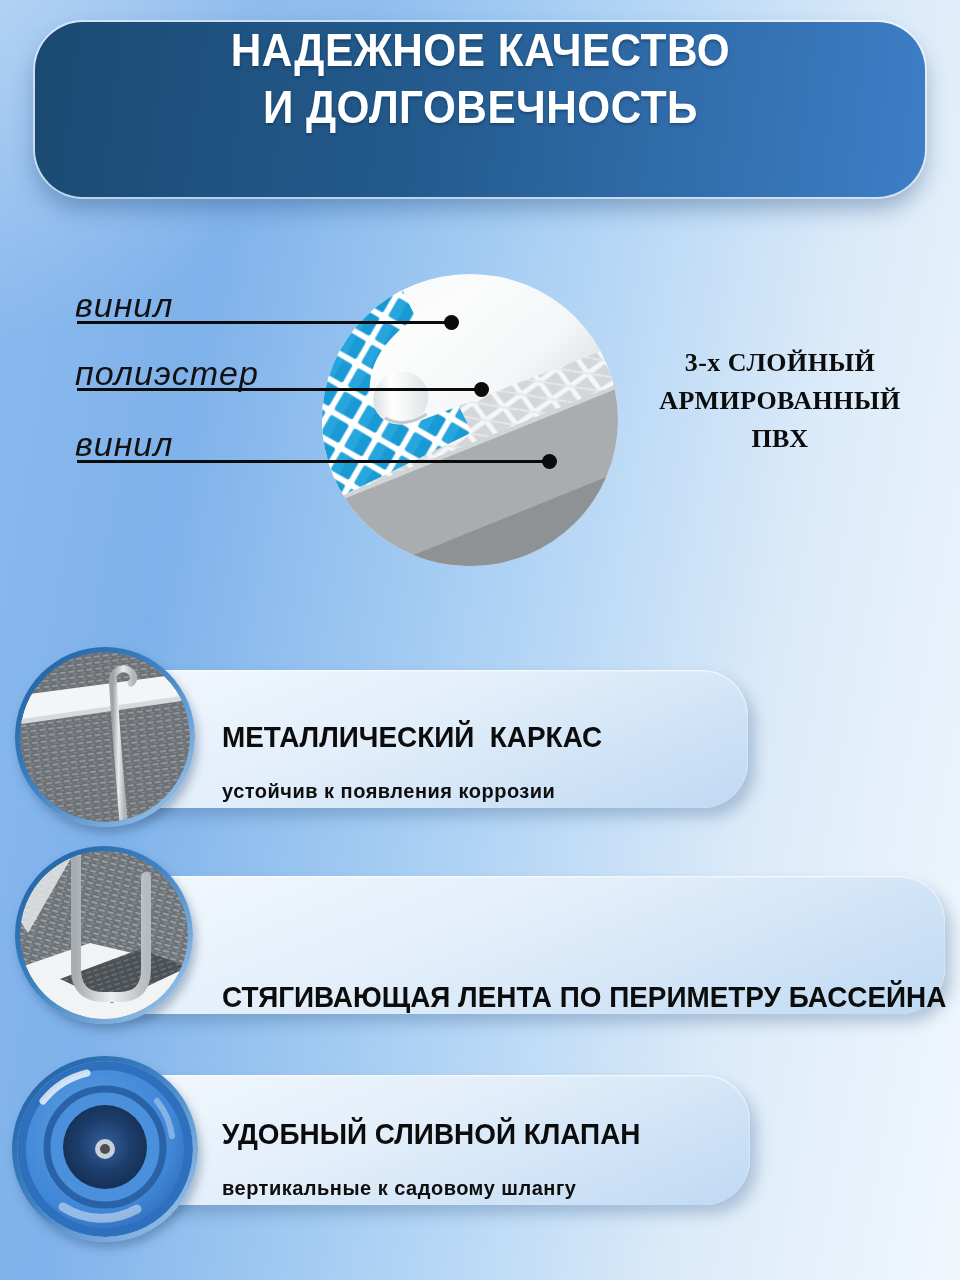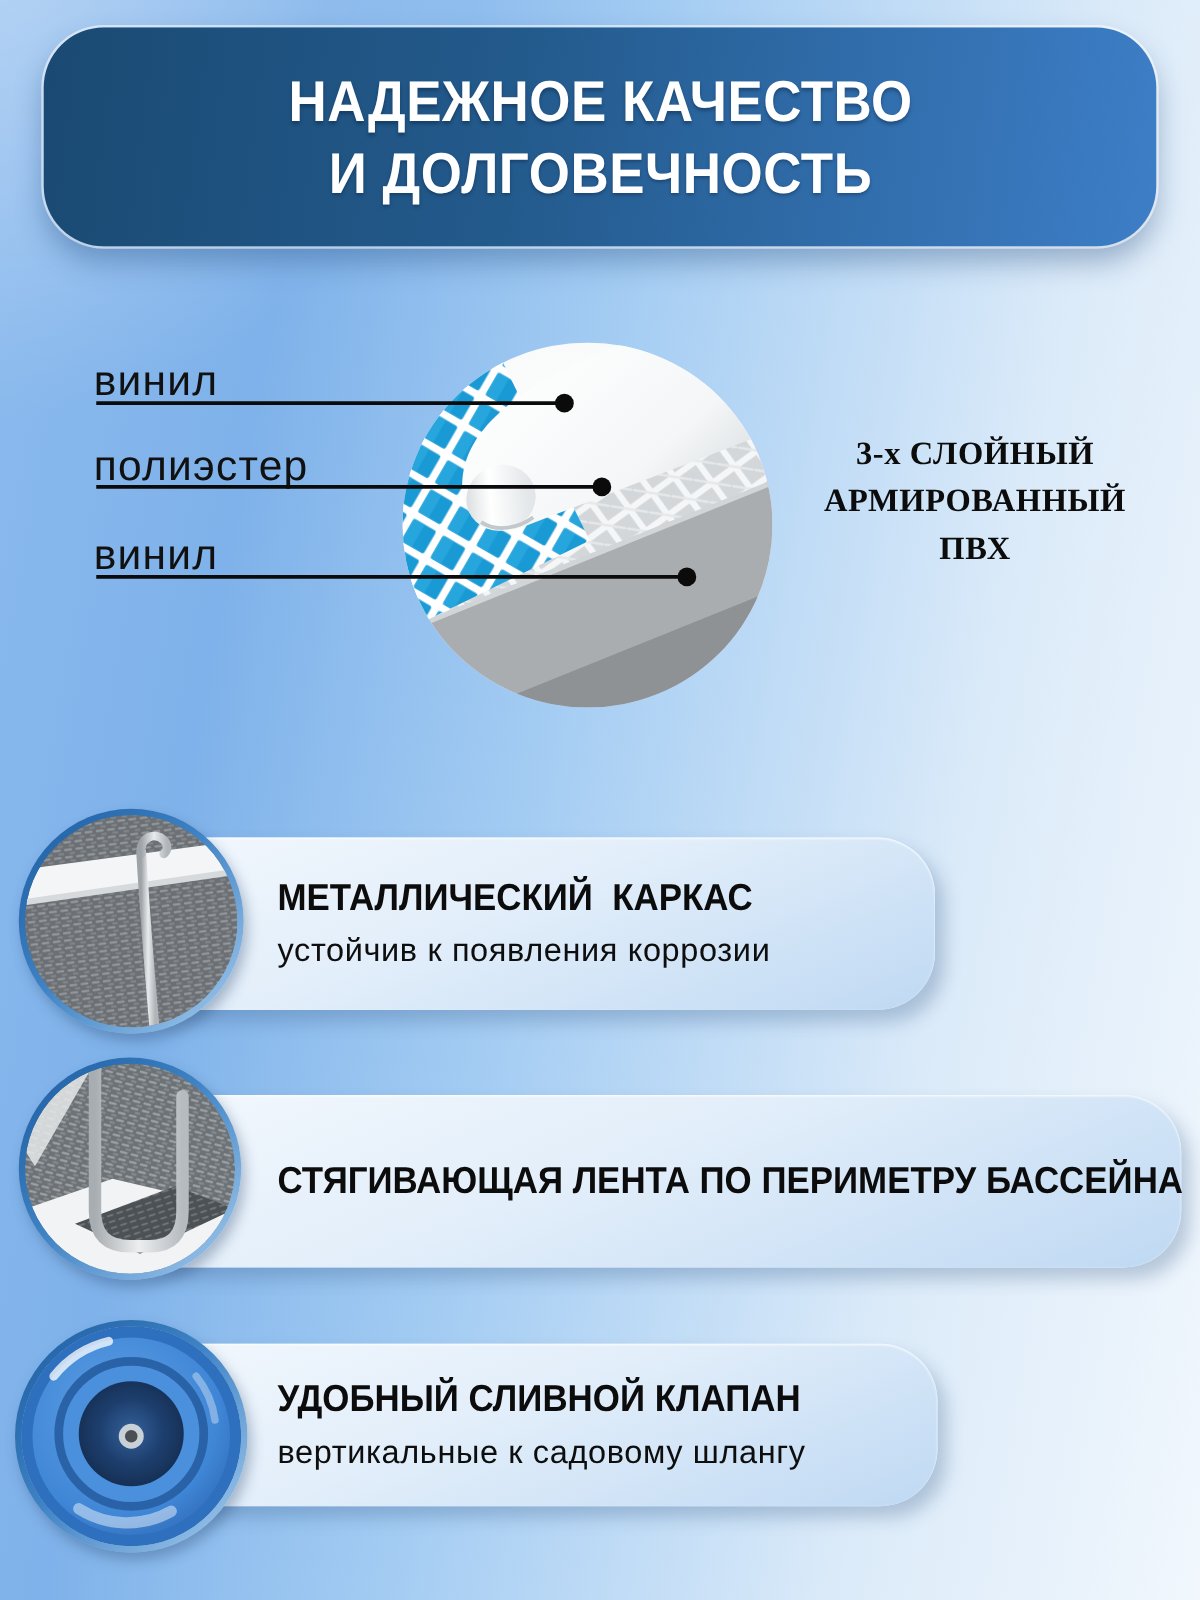--- a/index.html
+++ b/index.html
@@ -15,32 +15,32 @@
       radial-gradient(circle at -5% -8%, rgba(255,255,255,.45) 0%, rgba(255,255,255,0) 26%),
       linear-gradient(100deg, #8bbaee 0%, #7fb2ea 22%, #a5cdf3 46%, #dcebf9 76%, #f1f7fd 100%);
   }
 
   
   .header{
     position:absolute; left:35px; top:22px; width:890px; height:175px;
     border-radius:48px;
     background:linear-gradient(97deg, #1a4a73 0%, #235a8c 42%, #3d7ec7 100%);
     box-shadow:0 0 0 2px rgba(255,255,255,.55), 0 12px 22px rgba(35,75,125,.38);
-    display:flex; flex-direction:column; align-items:center; justify-content:center;
+    display:flex; flex-direction:column; align-items:center; justify-content:flex-start;
   }
   .header .line{
     color:#fff; font-weight:bold; font-size:46px; line-height:57px;
     letter-spacing:.5px; transform:scaleX(.92); white-space:pre;
     text-shadow:0 2px 3px rgba(0,20,45,.35);
   }
 
   
   .layer-label{
     position:absolute; left:75px; font-size:34px; line-height:34px;
-    letter-spacing:1px; color:#111; white-space:pre;
+    letter-spacing:1px; color:#111; white-space:pre;font-style:italic;
   }
   .callout{ position:absolute; height:3px; background:#0b0b0b; z-index:5; }
   .callout .dot{
     position:absolute; right:-6px; top:-6px; width:15px; height:15px;
     border-radius:50%; background:#0b0b0b;
   }
   .material-circle{ position:absolute; left:322px; top:274px; width:296px; height:292px; z-index:2; }
 
   .pvc-caption{
     position:absolute; left:640px; top:344px; width:280px;
@@ -49,31 +49,31 @@
   .pvc-caption .cap-line{
     font-size:26px; line-height:38px; font-weight:bold; color:#0c0c0c;
     letter-spacing:.5px; white-space:pre;font-family:Liberation Serif, serif;
   }
 
   
   .feature-card{
     position:absolute; left:100px; border-radius:46px;
     background:linear-gradient(158deg, #f3f8fd 0%, #e2eefa 45%, #bfd9f3 100%);
     box-shadow:7px 9px 14px rgba(60,95,140,.30), inset 0 1px 2px rgba(255,255,255,.9);
-    display:flex; flex-direction:column; justify-content:center;
+    display:flex; flex-direction:column; justify-content:flex-end;
     padding-left:122px; padding-right:20px;
   }
   .feature-title{
     font-weight:bold; font-size:30px; line-height:34px; color:#0c0c0c;
     transform:scaleX(.93); transform-origin:left center; white-space:pre;
     letter-spacing:0;
   }
   .feature-sub{
-    font-size:26px; line-height:34px; color:#0e0e0e; margin-top:7px;
-    letter-spacing:.5px; white-space:pre;
+    font-size:20px; line-height:34px; color:#0e0e0e; margin-top:20px;
+    letter-spacing:.5px; white-space:pre;font-weight:bold;
   }
   .photo-ring{
     position:absolute; border-radius:50%; padding:5px; z-index:4;
     background:linear-gradient(135deg, #1b5c9f 0%, #3e82c4 45%, #a7cdef 100%);
     box-shadow:3px 6px 10px rgba(40,70,110,.35);
   }
   .photo-ring svg{ display:block; border-radius:50%; }
 
   .ring-1{ left:15px;  top:647px;  width:180px; height:180px; }
   .ring-2{ left:15px;  top:846px;  width:178px; height:178px; }

